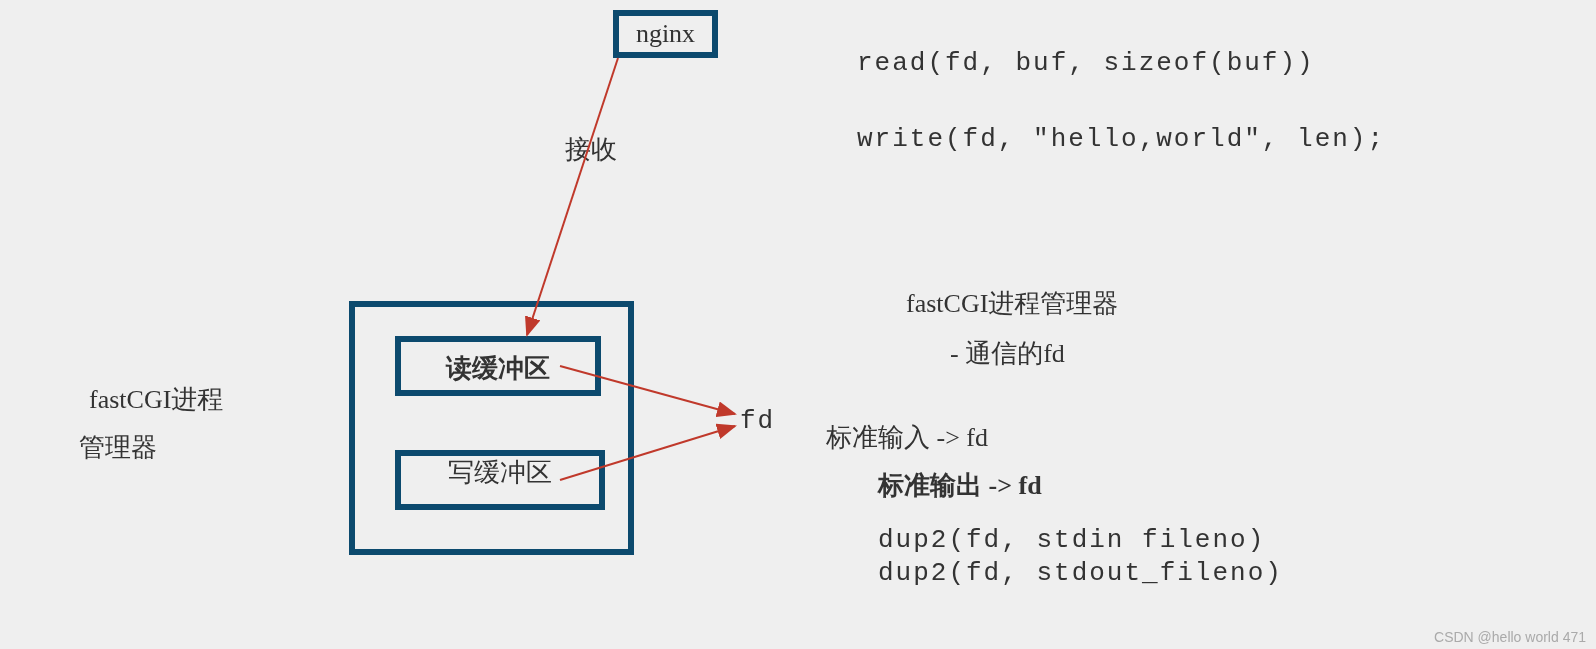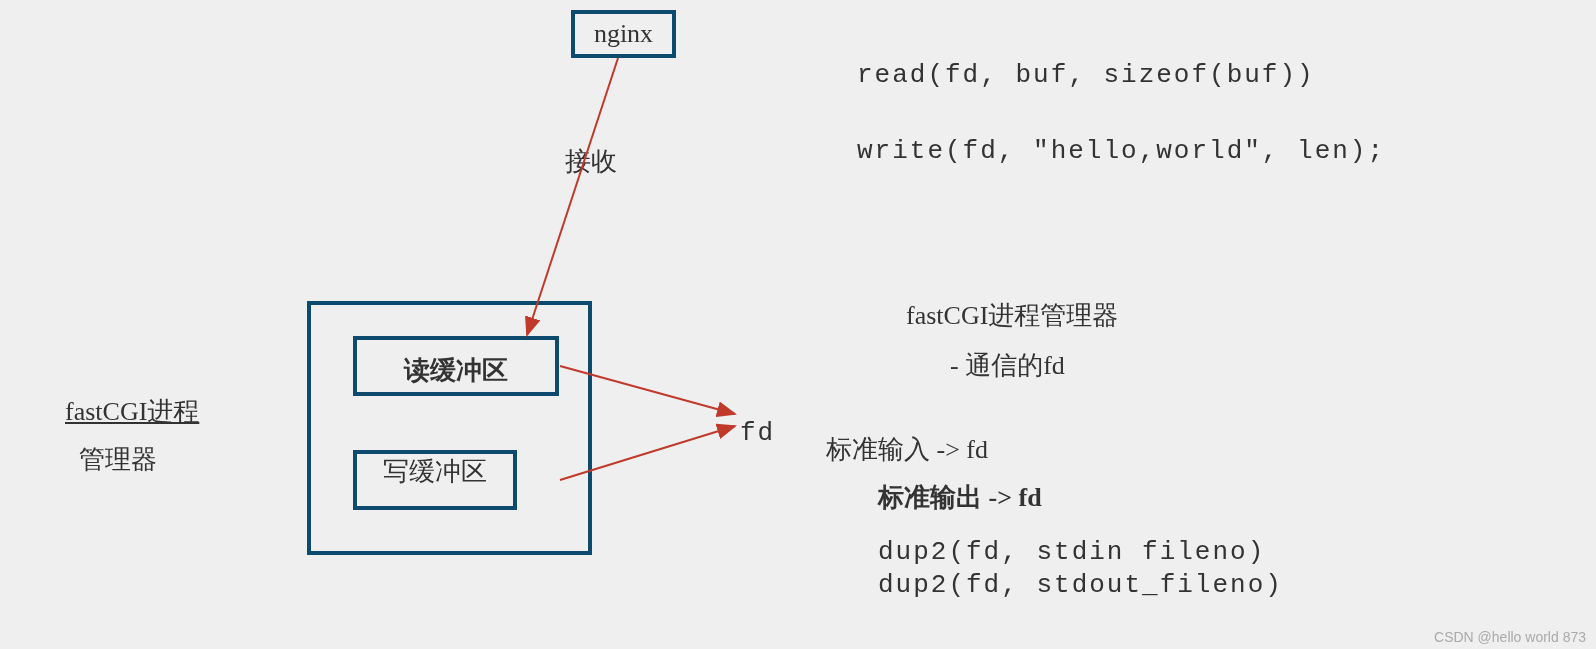--- a/index.html
+++ b/index.html
@@ -9,31 +9,31 @@
     height: 649px;
     background: #efefef;
     font-family: "SimSun", "宋体", serif;
     font-size: 26px;
     color: #333;
     position: relative;
     overflow: hidden;
   }
   .box {
     position: absolute;
-    border: 4px solid #0c4a6e;
+    border: 6px solid #0c4a6e;
     background: transparent;
     display: flex;
     align-items: center;
     justify-content: center;
     box-sizing: border-box;
+    margin-left: 42px;
   }
   .label {
     position: absolute;
     white-space: nowrap;
-    margin-top: 12px;
   }
   .mono {
     font-family: "Courier New", monospace;
     letter-spacing: 2px;
   }
   svg.arrows {
     position: absolute;
     left: 0; top: 0;
     width: 1596px;
     height: 649px;
@@ -56,41 +56,41 @@
 </div>
 
 <div class="label" style="left:565px; top:132px;">接收</div>
 
 <div class="box" style="left:307px; top:301px; width:285px; height:254px;"></div>
 
 <div class="box" style="left:353px; top:336px; width:206px; height:60px; align-items:flex-end; padding-bottom:4px;font-weight:bold;">
   <span>读缓冲区</span>
 </div>
 
-<div class="box" style="left:353px; top:450px; width:164px; height:60px; align-items:flex-start; padding-bottom:4px;">
+<div class="box" style="left:353px; top:450px; width:210px; height:60px; align-items:flex-end; padding-bottom:14px;">
   <span>写缓冲区</span>
 </div>
 
-<div class="label" style="left:65px; top:382px;text-decoration:underline;">fastCGI进程</div>
+<div class="label" style="left:89px; top:382px;">fastCGI进程</div>
 <div class="label" style="left:79px; top:430px;">管理器</div>
 
 <div class="label mono" style="left:740px; top:406px;">fd</div>
 
 <div class="label mono" style="left:857px; top:48px;">read(fd, buf, sizeof(buf))</div>
 <div class="label mono" style="left:857px; top:124px;">write(fd, "hello,world", len);</div>
 
 <div class="label" style="left:906px; top:286px;">fastCGI进程管理器</div>
 <div class="label" style="left:950px; top:336px;">- 通信的fd</div>
 
 <div class="label" style="left:826px; top:420px;">标准输入 -&gt; fd</div>
 <div class="label" style="left:878px; top:468px;font-weight:bold;">标准输出 -&gt; fd</div>
 <div class="label mono" style="left:878px; top:525px;text-align:center;">dup2(fd, stdin fileno)</div>
 <div class="label mono" style="left:878px; top:558px;text-align:center;">dup2(fd, stdout_fileno)</div>
 
-<div class="watermark">CSDN @hello world 873</div>
+<div class="watermark">CSDN @hello world 471</div>
 
 <svg class="arrows">
   <defs>
     <marker id="arrowhead" markerWidth="10" markerHeight="8" refX="9" refY="4" orient="auto">
       <polygon points="0 0, 10 4, 0 8" fill="#c0392b"></polygon>
     </marker>
   </defs>
 
   <line x1="618" y1="58" x2="527" y2="335" stroke="#c0392b" stroke-width="2" marker-end="url(#arrowhead)"></line>
 

